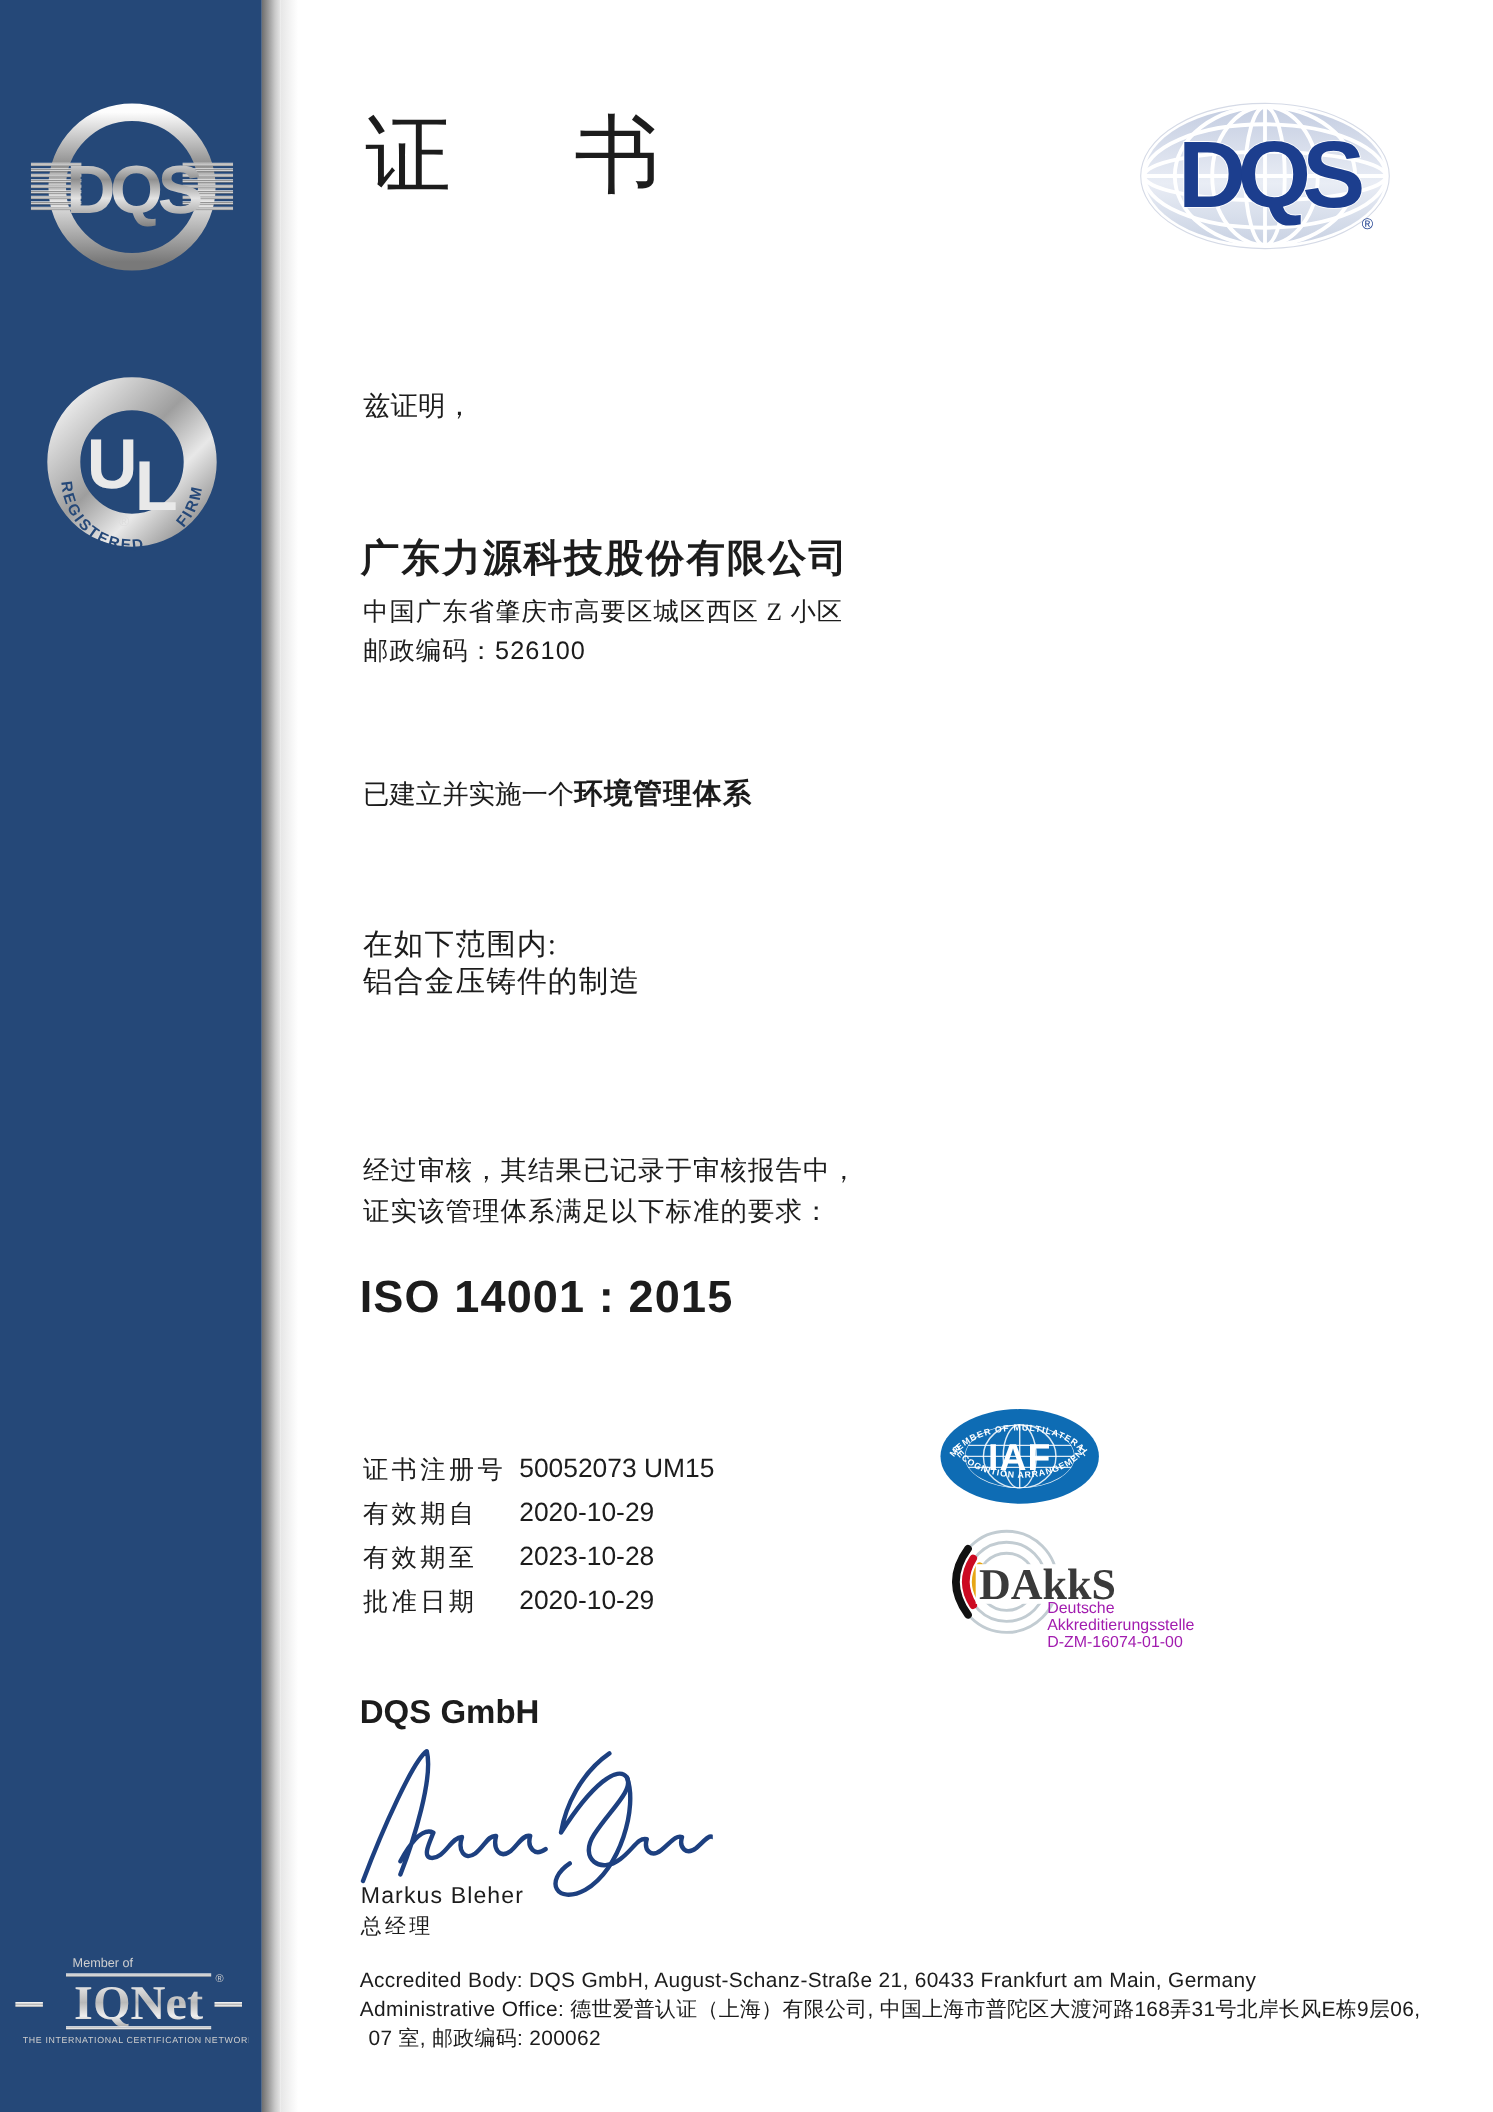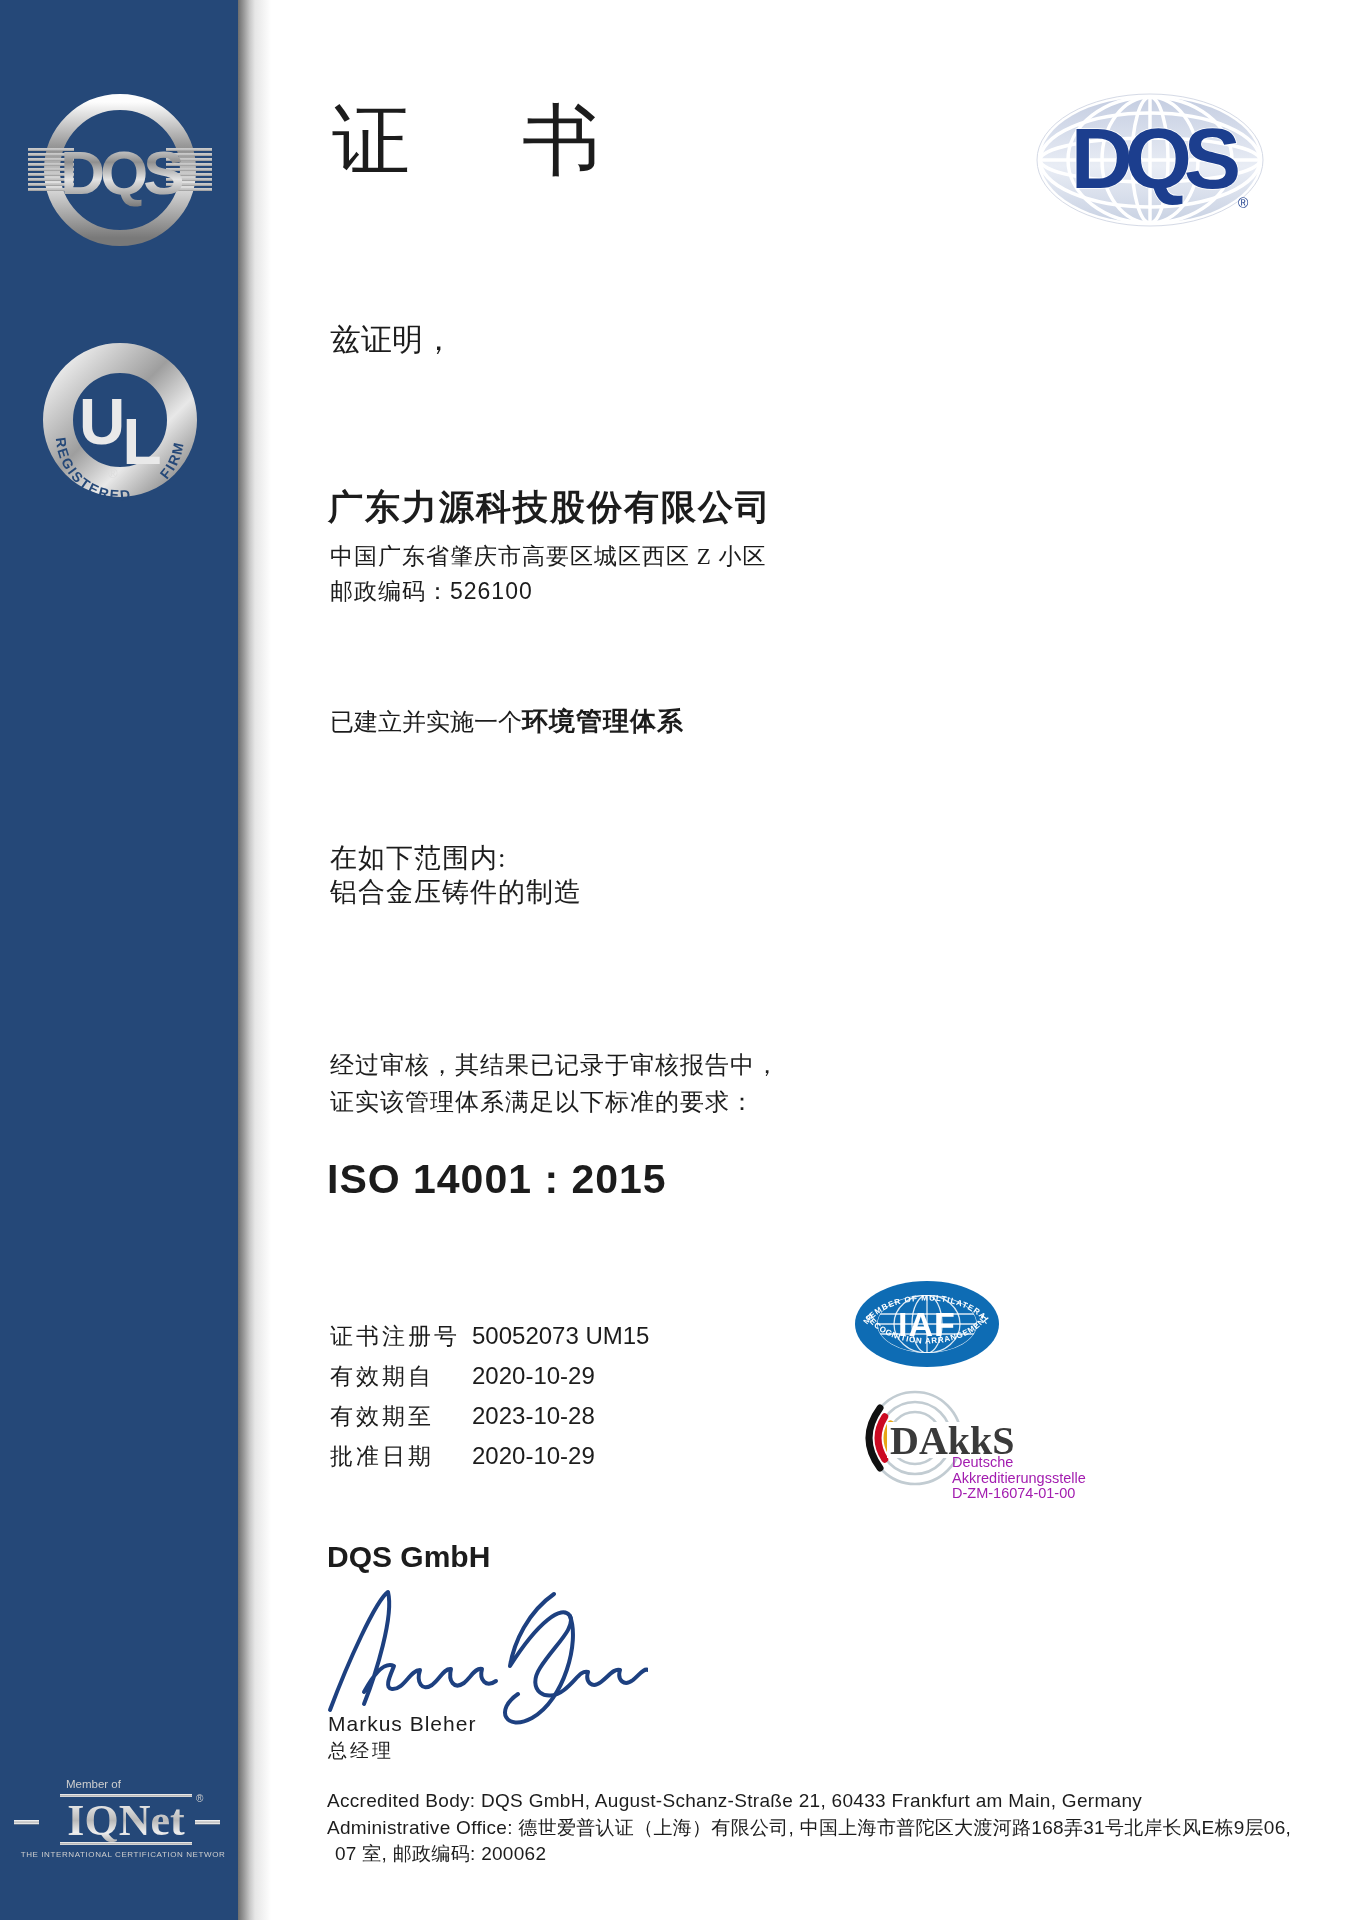--- a/index.html
+++ b/index.html
@@ -12,21 +12,21 @@
   .edge-fade{position:absolute;left:255px;top:0;width:16px;height:1920px;
              background:linear-gradient(to right,#e6e6e6,#ffffff);}
   .logo-dqs-sidebar{position:absolute;left:28px;top:84px;}
   .logo-ul{position:absolute;left:30px;top:332px;}
   .logo-iqnet{position:absolute;left:8px;top:1772px;}
   
   .cert-title{position:absolute;left:332px;top:98px;font-size:78px;font-weight:400;line-height:1.1;}
   .cert-title .t2{margin-left:112px;}
   .logo-dqs-globe{position:absolute;left:1032px;top:86px;}
   
-  .intro{position:absolute;left:330px;top:319px;font-size:31px;}
+  .intro{position:absolute;left:330px;top:352px;font-size:25px;}
   .company-name{position:absolute;left:328px;top:484px;font-size:35px;font-weight:700;letter-spacing:2px;}
   .company-address{position:absolute;left:330px;top:541px;font-size:23px;letter-spacing:1px;}
   .company-postal{position:absolute;left:330px;top:576px;font-size:23px;letter-spacing:1px;
                   font-family:"Liberation Sans",sans-serif;}
   .company-postal .zh{font-family:"Liberation Serif","DejaVu Serif",serif;}
   .statement{position:absolute;left:330px;top:704px;font-size:24px;text-align:right;}
   .statement .sys{font-weight:700;font-size:26px;letter-spacing:1px;}
   .scope{position:absolute;left:330px;top:841px;font-size:27px;line-height:34px;letter-spacing:1px;}
   .audit{position:absolute;left:330px;top:1047px;font-size:24px;line-height:37px;letter-spacing:1px;}
   .standard{position:absolute;left:327px;top:1156px;font-size:41px;font-weight:700;

